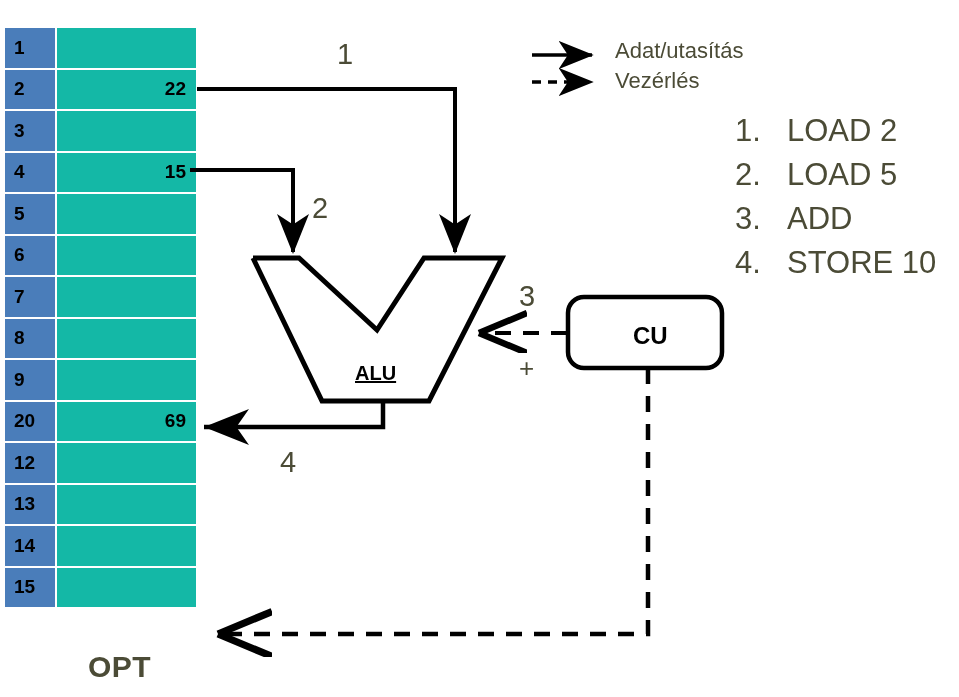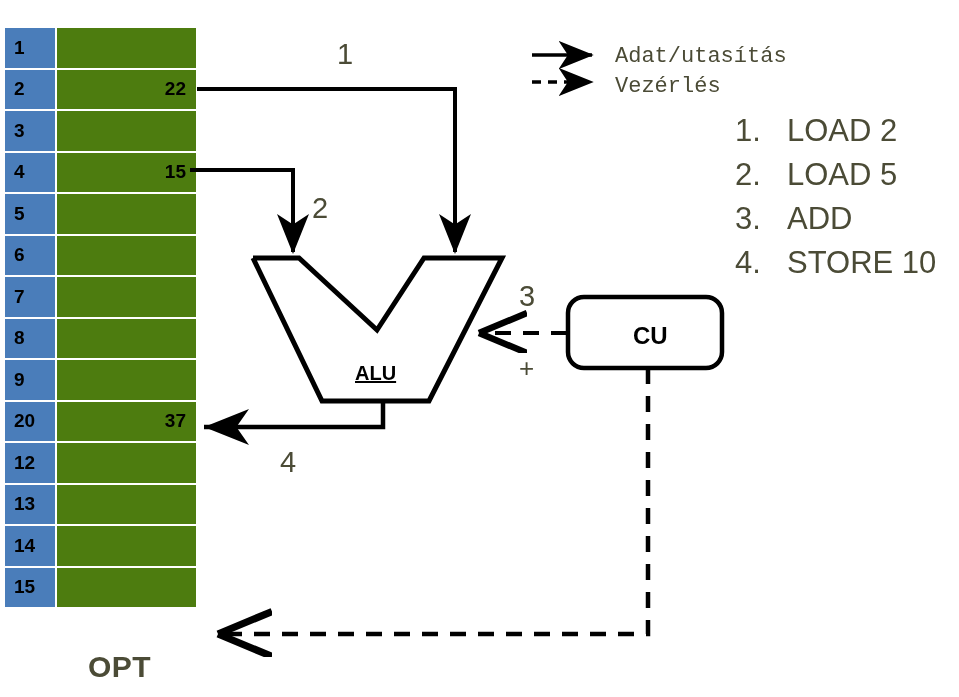--- a/index.html
+++ b/index.html
@@ -39,21 +39,21 @@
     width: 52px;
     background: #4a7dba;
     color: #000000;
     font-weight: bold;
     font-size: 19px;
     text-align: left;
     padding-left: 9px;
   }
   #memory-table td.val {
     width: 139px;
-    background: #4d7c0f;
+    background: #14b8a6;
     color: #000000;
     font-weight: bold;
     font-size: 19px;
     text-align: right;
     padding-right: 10px;
     border-right: none;
   }
 
   
   #opt-label {
@@ -98,23 +98,22 @@
     position: absolute;
     font-size: 26px;
     color: #4b4b36;
     line-height: 1;
   }
 
   
   #legend {
     position: absolute;
     left: 530px;
-    top: 44px;
+    top: 38px;
     width: 250px;
-    font-family: Liberation Mono, monospace;
   }
   .legend-row {
     position: relative;
     height: 30px;
   }
   .legend-label {
     position: absolute;
     left: 85px;
     top: 0px;
     font-size: 22px;
@@ -180,21 +179,21 @@
       <tr>
         <td class="addr">8</td>
         <td class="val"></td>
       </tr>
       <tr>
         <td class="addr">9</td>
         <td class="val"></td>
       </tr>
       <tr>
         <td class="addr">20</td>
-        <td class="val">37</td>
+        <td class="val">69</td>
       </tr>
       <tr>
         <td class="addr">12</td>
         <td class="val"></td>
       </tr>
       <tr>
         <td class="addr">13</td>
         <td class="val"></td>
       </tr>
       <tr>

